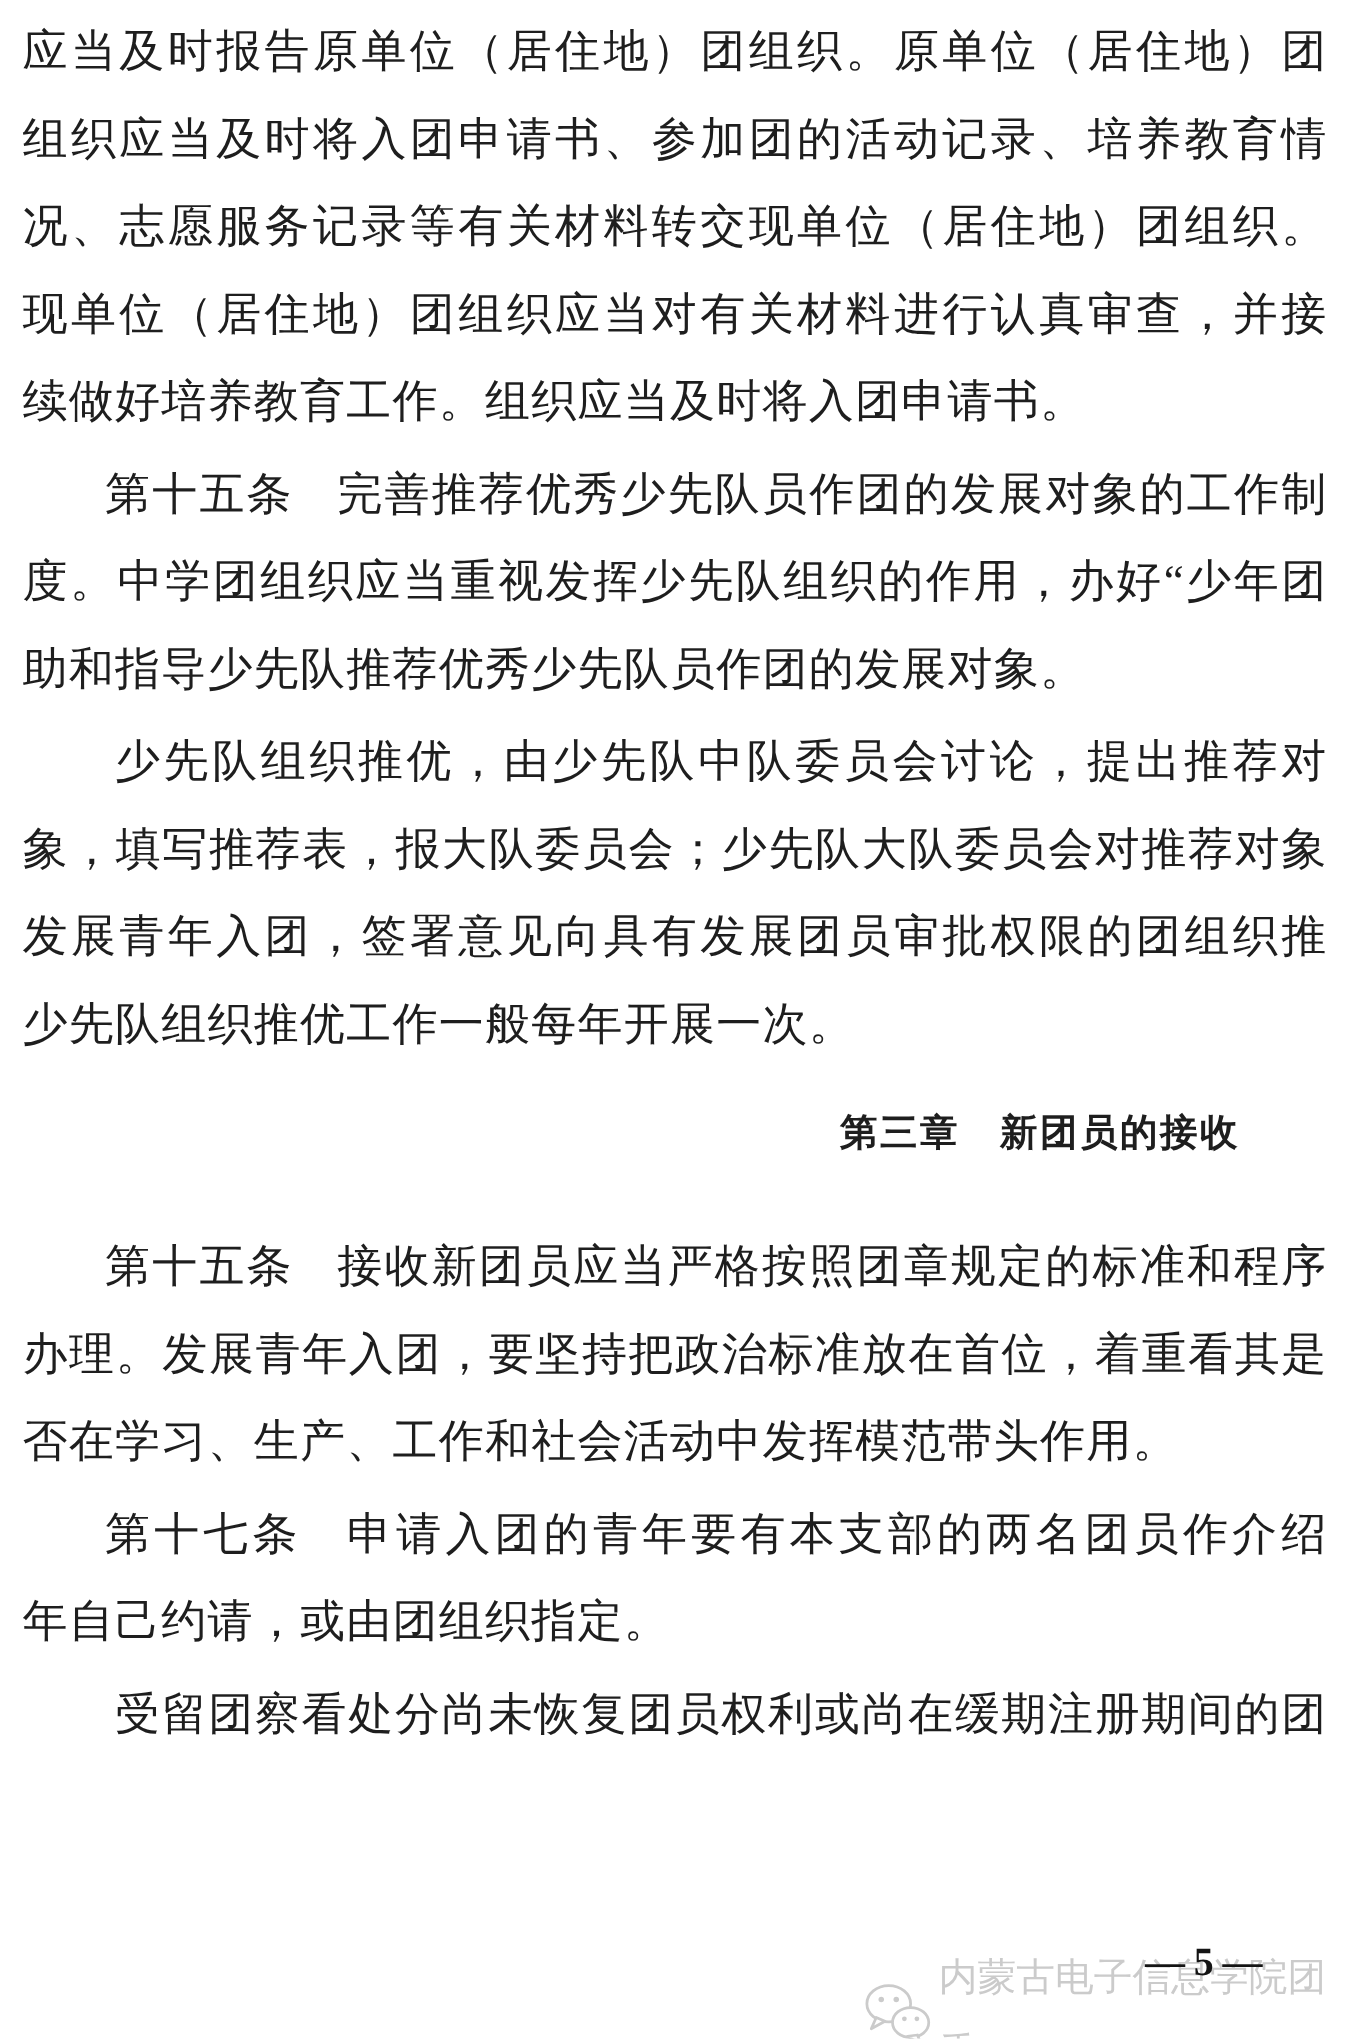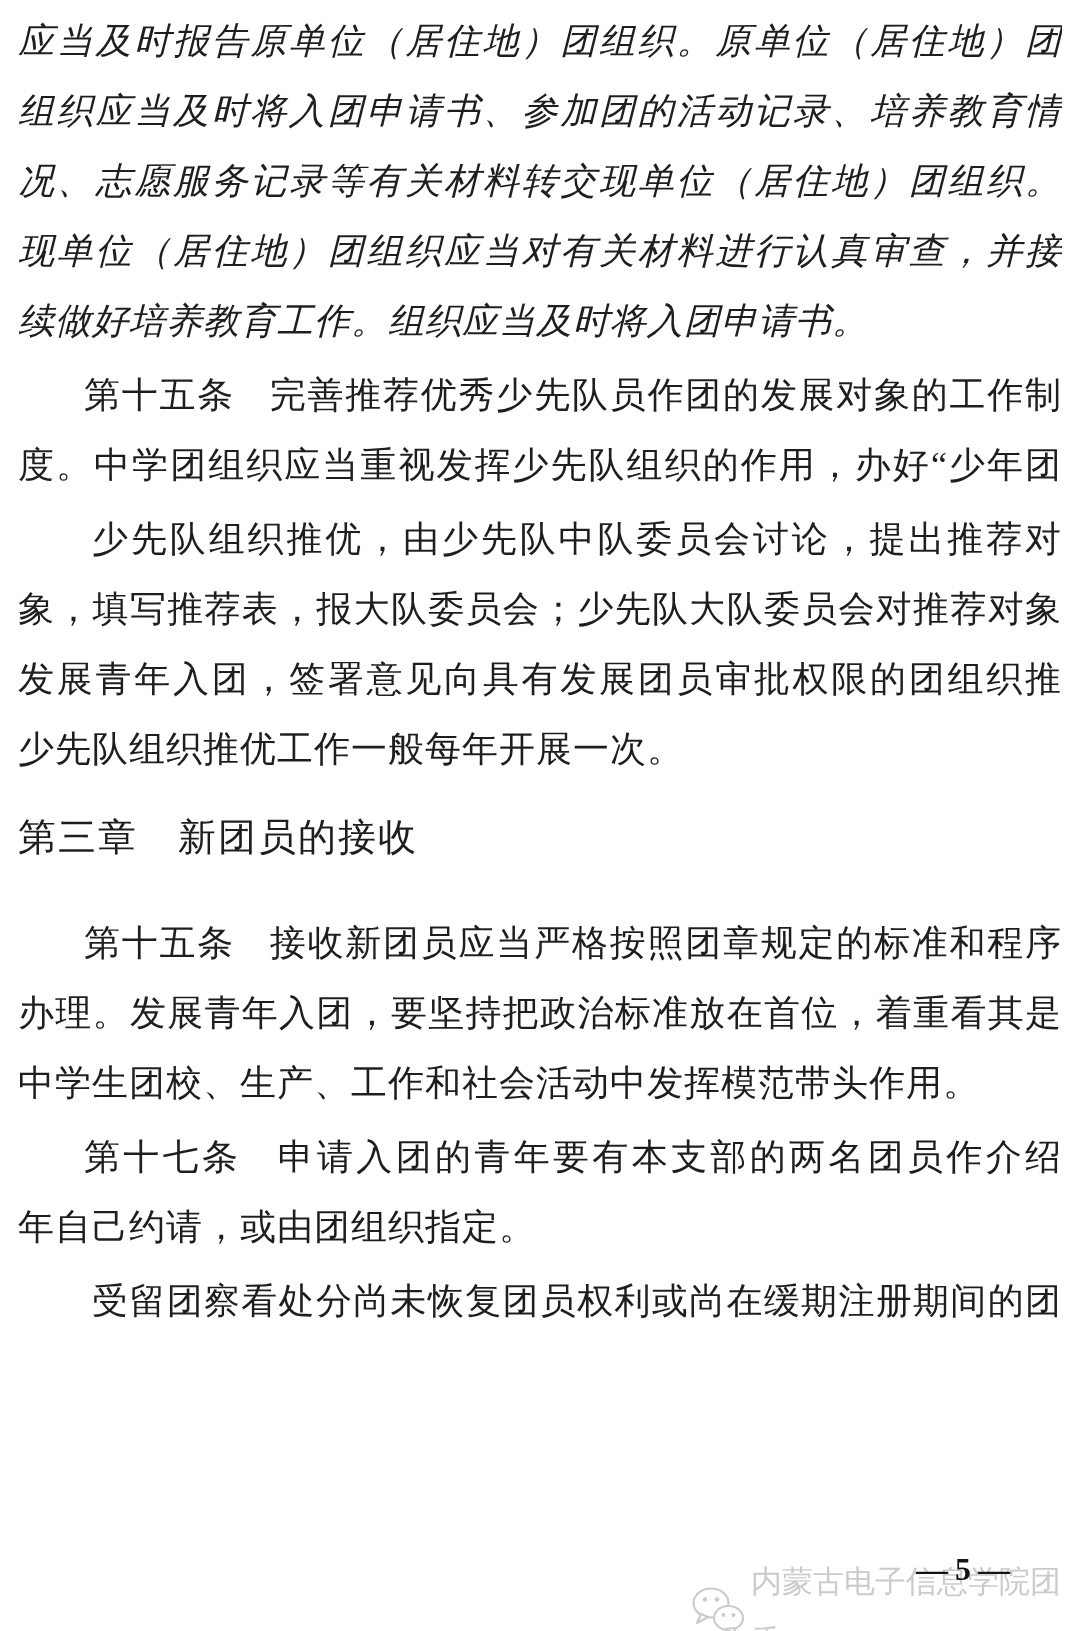--- a/index.html
+++ b/index.html
@@ -12,41 +12,41 @@
     font-family: "Liberation Serif", "DejaVu Serif", serif;
     overflow: hidden;
   }
   .doc {
     position: absolute;
     top: 6px;
     left: 18px;
     width: 1044px;
   }
   .para { margin-top: 4px; }
-  .para:first-child { margin-top: 0; font-style: italic; }
+  .para:first-child { margin-top: 0; }
   .line {
     font-size: 36px;
     height: 70px;
     line-height: 70px;
     letter-spacing: 1px;
     text-align: justify;
     white-space: nowrap;
   }
   .line.j { text-align-last: justify; white-space: normal; overflow: hidden; }
   .line.indent { padding-left: 74px; }
   .line.term-line { padding-left: 66px; }
   .term { font-weight: normal; }
   .term-gap { display: inline-block; width: 34px; }
   .chapter {
     margin: 18px 0 36px 0;
     height: 70px;
     line-height: 70px;
-    font-size: 38px;
-    font-weight: normal;
-    text-align: left;
+    font-size: 30px;
+    font-weight: bold;
+    text-align: right;
     letter-spacing: 2px;
     padding-right: 70px;
   }
   .watermark {
     position: absolute;
     left: 690px;
     top: 1552px;
     display: flex;
     align-items: center;
     z-index: 1;
@@ -80,32 +80,33 @@
       <div class="para">
         <div class="line j">应当及时报告原单位（居住地）团组织。原单位（居住地）团</div>
         <div class="line j">组织应当及时将入团申请书、参加团的活动记录、培养教育情</div>
         <div class="line j">况、志愿服务记录等有关材料转交现单位（居住地）团组织。</div>
         <div class="line j">现单位（居住地）团组织应当对有关材料进行认真审查，并接</div>
         <div class="line">续做好培养教育工作。组织应当及时将入团申请书。</div>
       </div>
       <div class="para">
         <div class="line j term-line"><span class="term">第十五条</span><span class="term-gap"></span>完善推荐优秀少先队员作团的发展对象的工作制</div>
         <div class="line j">度。中学团组织应当重视发挥少先队组织的作用，办好“少年团</div>
+        <div class="line">助和指导少先队推荐优秀少先队员作团的发展对象。</div>
       </div>
       <div class="para">
         <div class="line j indent">少先队组织推优，由少先队中队委员会讨论，提出推荐对</div>
         <div class="line j">象，填写推荐表，报大队委员会；少先队大队委员会对推荐对象</div>
         <div class="line j">发展青年入团，签署意见向具有发展团员审批权限的团组织推荐。</div>
         <div class="line">少先队组织推优工作一般每年开展一次。</div>
       </div>
       <div class="chapter">第三章　新团员的接收</div>
       <div class="para">
         <div class="line j term-line"><span class="term">第十五条</span><span class="term-gap"></span>接收新团员应当严格按照团章规定的标准和程序</div>
         <div class="line j">办理。发展青年入团，要坚持把政治标准放在首位，着重看其是</div>
-        <div class="line">中学生团校、生产、工作和社会活动中发挥模范带头作用。</div>
+        <div class="line">否在学习、生产、工作和社会活动中发挥模范带头作用。</div>
       </div>
       <div class="para">
         <div class="line j term-line"><span class="term">第十七条</span><span class="term-gap"></span>申请入团的青年要有本支部的两名团员作介绍</div>
         <div class="line">年自己约请，或由团组织指定。</div>
       </div>
       <div class="para">
         <div class="line j indent">受留团察看处分尚未恢复团员权利或尚在缓期注册期间的团</div>
       </div>
     </div>
 

